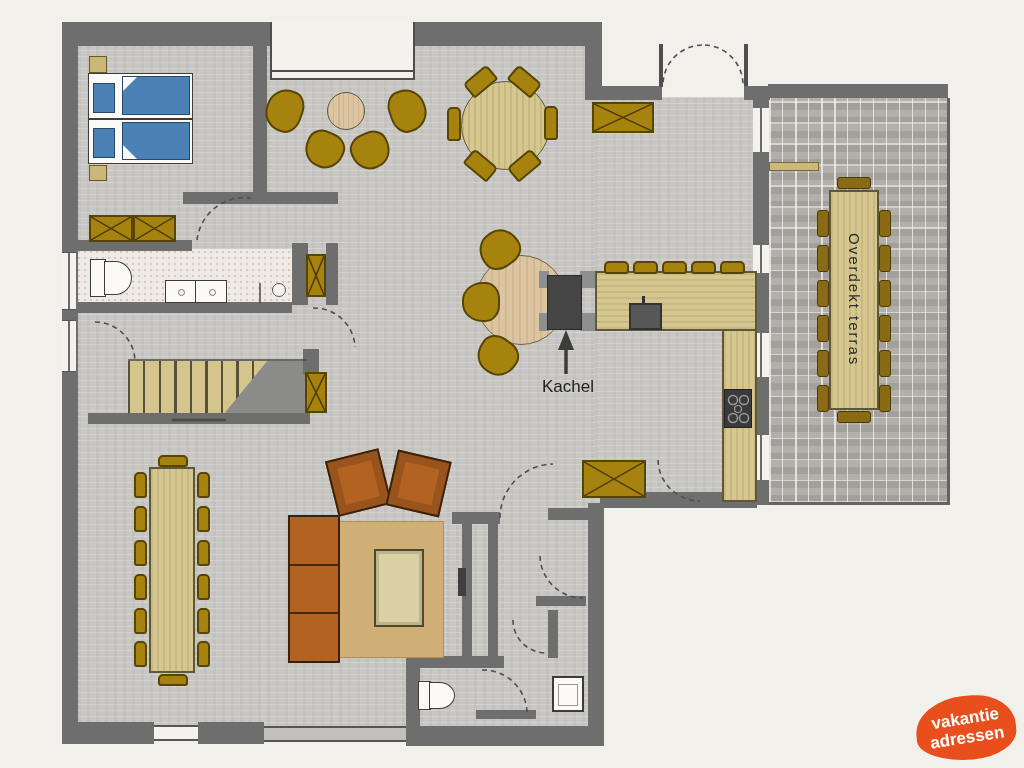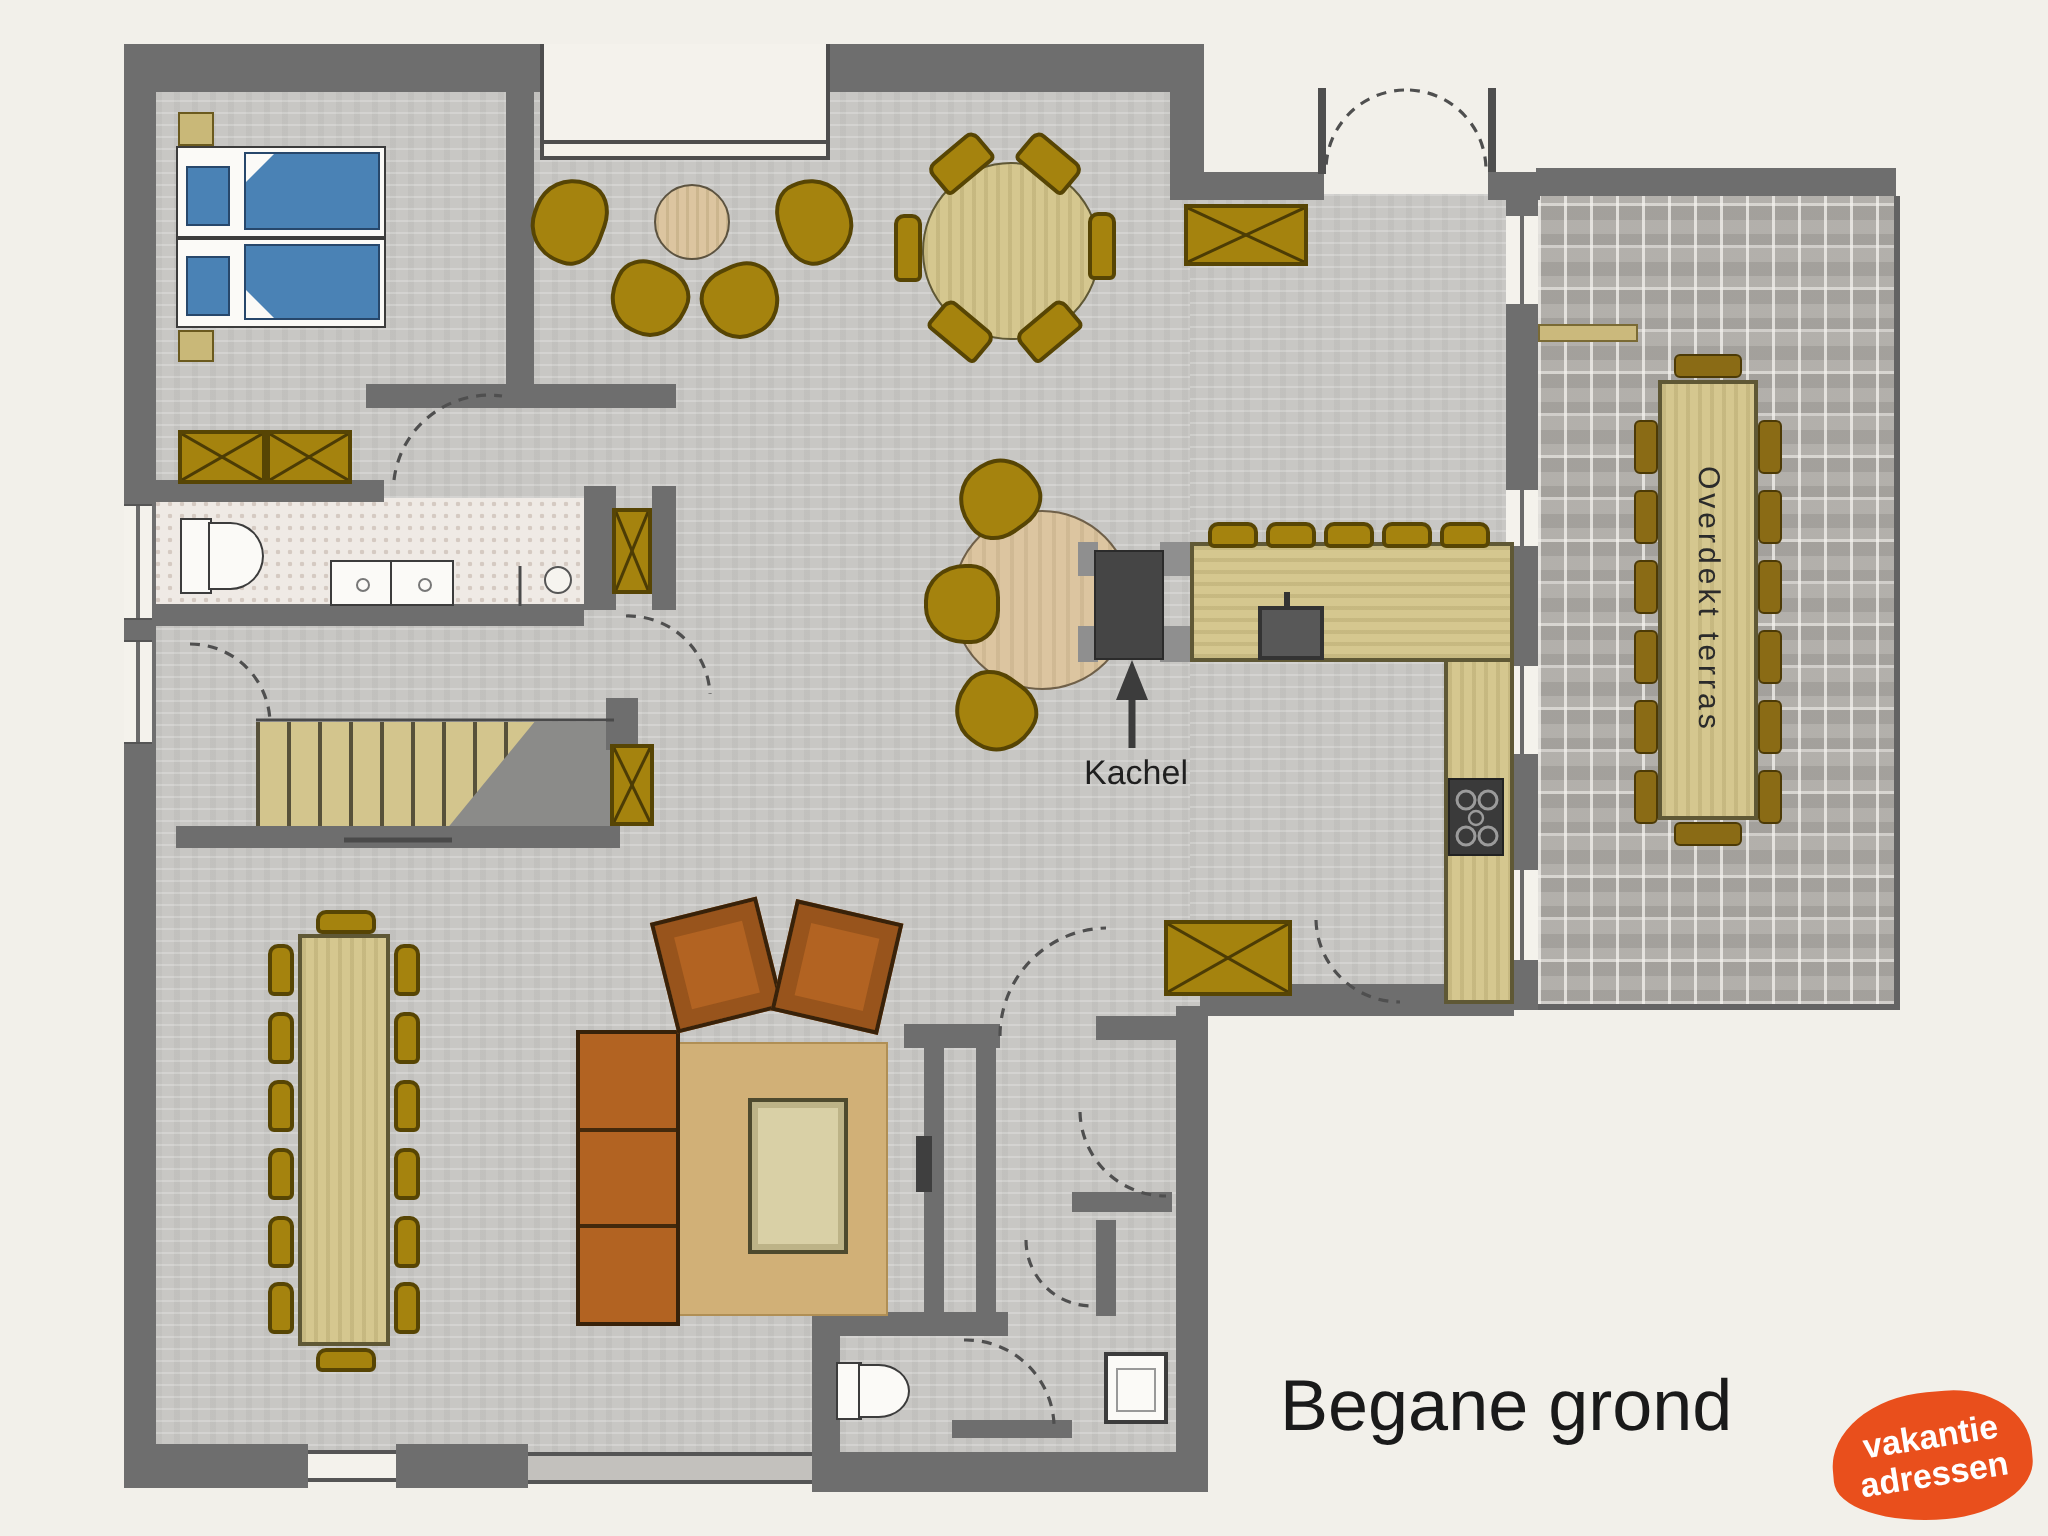--- a/index.html
+++ b/index.html
@@ -289,20 +289,19 @@
       <line x1="128" y1="360" x2="307" y2="360"></line>
       <line x1="260" y1="283" x2="260" y2="303"></line>
       <line x1="172" y1="420" x2="226" y2="420" stroke-width="2.5"></line>
     </g>
     <g>
       <line x1="566" y1="374" x2="566" y2="348" stroke="#3c3c3c" stroke-width="3.5"></line>
       <polygon points="566,330 558,350 574,350" fill="#3c3c3c"></polygon>
     </g>
   </svg>
 
-  <div class="lbl" style="left:640px;top:682px;width:260px;font-size:36px;color:var(--ink,#1a1a1a);">Begane grond</div>
 
   <div class="abs" style="left:916px;top:696px;width:100px;height:64px;background:var(--logo-orange,#e94f1c);border-radius:55% 45% 50% 60% / 60% 55% 45% 40%;transform:rotate(-5deg);display:flex;flex-direction:column;align-items:center;justify-content:center;">
     <span style="color:#fff;font-weight:bold;font-size:17px;line-height:19px;transform:rotate(-4deg);">vakantie</span>
     <span style="color:#fff;font-weight:bold;font-size:17px;line-height:19px;transform:rotate(-4deg);">adressen</span>
   </div>
 
 </div>
 
 </body></html>

